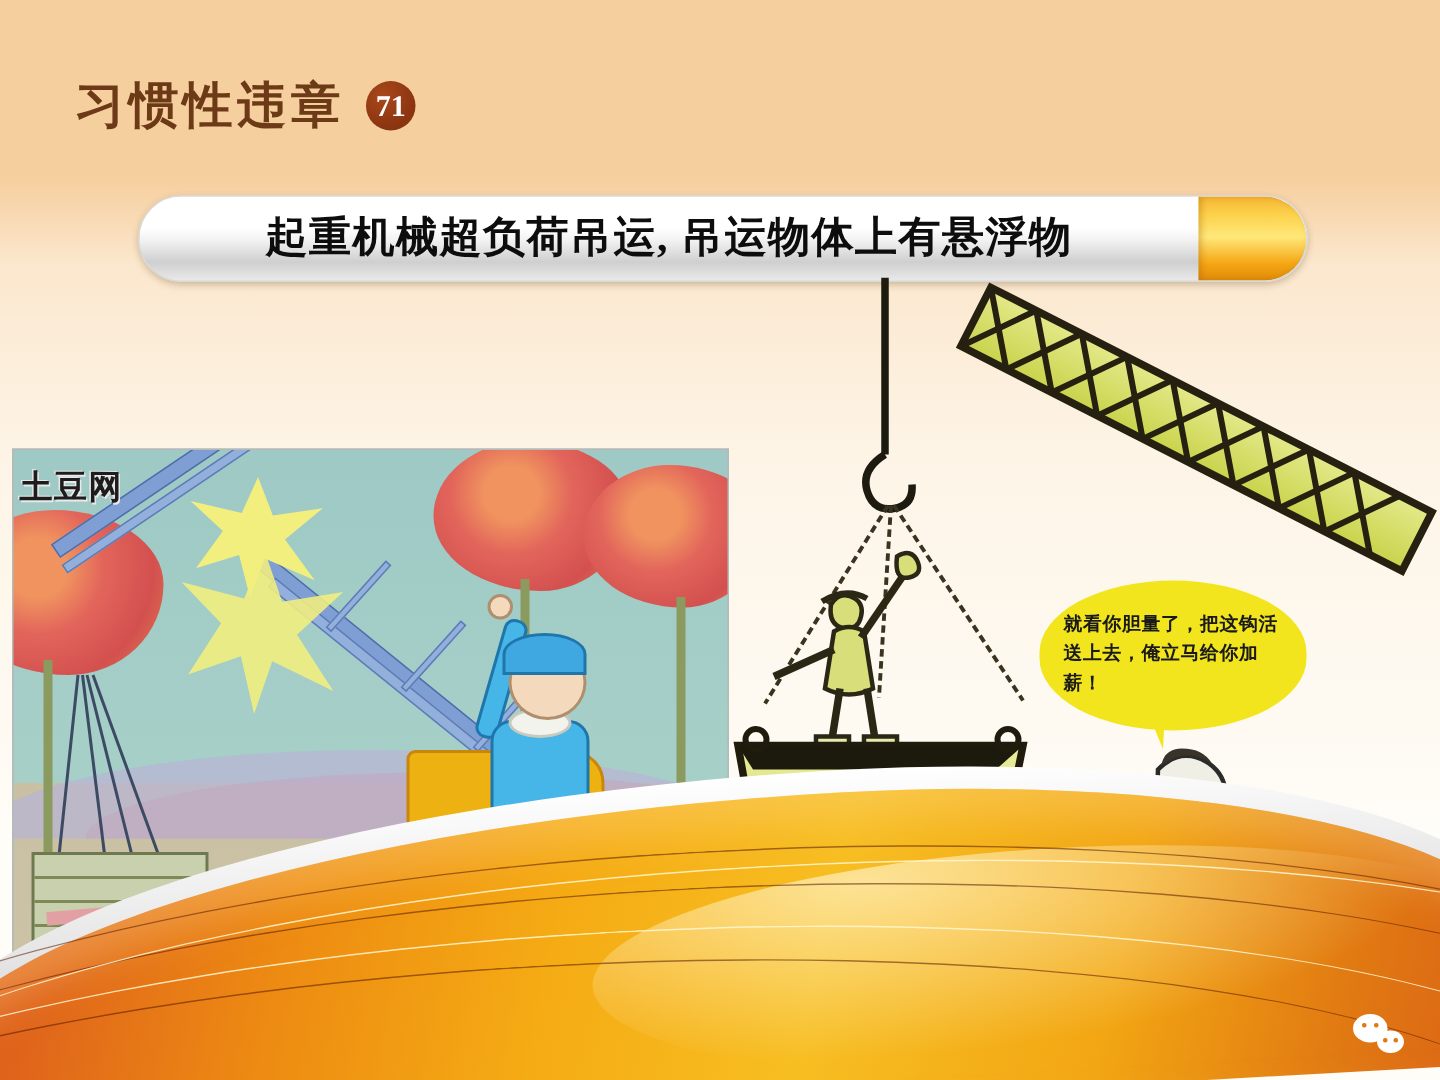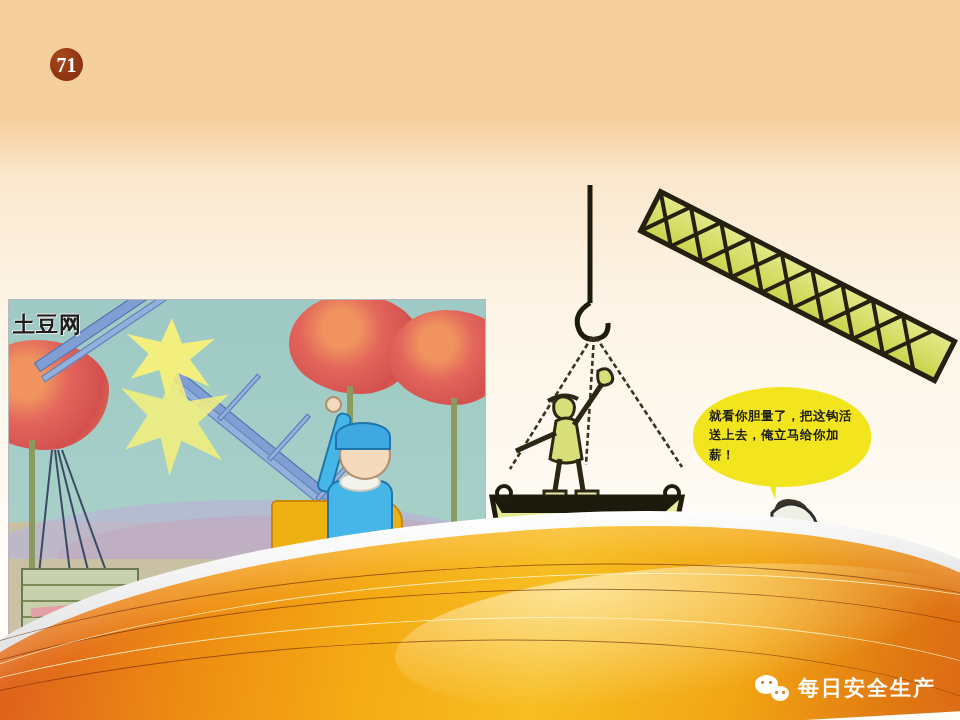--- a/index.html
+++ b/index.html
@@ -216,23 +216,30 @@
     font-size:21px; font-weight:bold; color:#ffffff;
     letter-spacing:2px;
   }
 </style>
 </head>
 <body>
 
 <div class="slide">
 
   <div class="title-row">
+    <span class="title-text">习惯性违章</span>
     <span class="title-badge">71</span>
   </div>
 
+  <div class="banner-wrap">
+    <div class="banner-pill">
+      <div class="banner-cap"></div>
+    </div>
+    <div class="banner-text">起重机械超负荷吊运, 吊运物体上有悬浮物</div>
+  </div>
 
   <div class="photo">
     <div class="ph-sky"></div>
     <div class="ph-ground"></div>
     <div class="ph-hill"></div>
     <div class="ph-hill2"></div>
 
     <div class="watermark">土豆网</div>
 
     <div class="tree" style="left:-40px; top:40px;">
@@ -392,16 +399,15 @@
     <div class="wx-icon">
       <div class="wx-b1">
         <div class="wx-dot" style="left:6px; top:6px;"></div>
         <div class="wx-dot" style="left:14px; top:6px;"></div>
       </div>
       <div class="wx-b2">
         <div class="wx-dot" style="left:4px; top:5px;"></div>
         <div class="wx-dot" style="left:11px; top:5px;"></div>
       </div>
     </div>
-    <span class="wechat-label">每日安全生产</span>
   </div>
 
 </div>
 
 </body></html>

